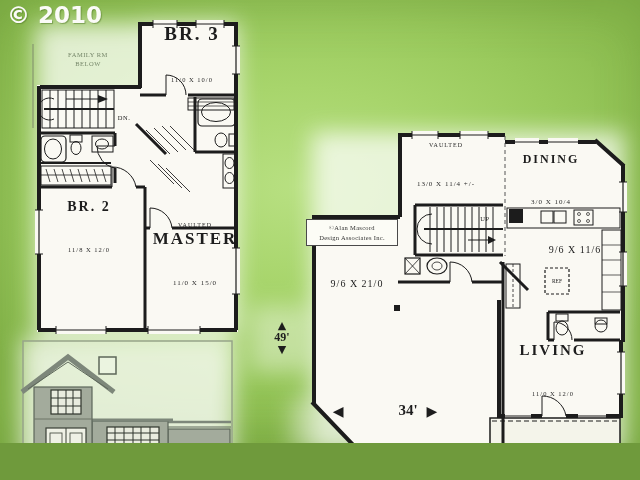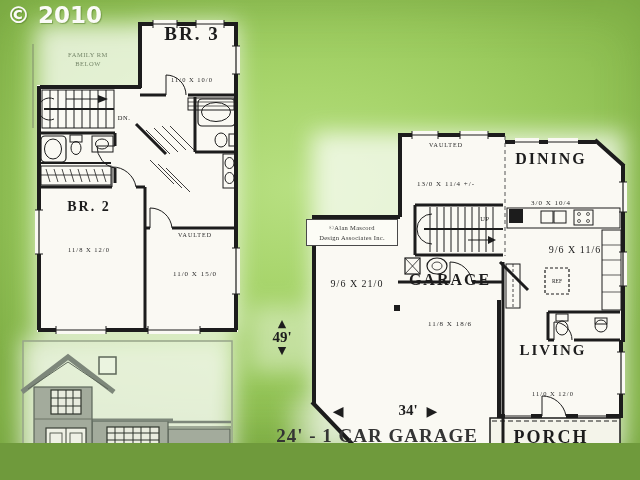--- a/index.html
+++ b/index.html
@@ -23,21 +23,21 @@
     text-shadow:1px 1px 1px rgba(80,120,40,.55);
   }
   .family-below{font-size:6.5px;color:#76876a;letter-spacing:.5px;line-height:1.4;}
   .watermark{
     position:absolute;left:306px;top:219px;width:92px;height:27px;z-index:5;
     background:#fcfcf6;border:1px solid #4a4a4a;box-sizing:border-box;
     display:flex;flex-direction:column;align-items:center;justify-content:center;
     font-size:6.5px;line-height:1.5;color:#333;letter-spacing:.3px;white-space:nowrap;
   }
   .dim49{display:flex;flex-direction:column;align-items:center;gap:0;font-weight:700;}
-  .dim49 .num{font-size:15px;letter-spacing:0;}
+  .dim49 .num{font-size:12px;letter-spacing:0;}
   .dim49 .tri{font-size:11px;font-family:"DejaVu Sans",sans-serif;line-height:.9;}
   .dim34{display:flex;align-items:center;gap:9px;font-weight:700;}
   .dim34 .num{font-size:15px;margin-left:46px;}
   .dim34 .tri{font-size:14px;font-family:"DejaVu Sans",sans-serif;}
   .garage-note{font-size:19px;font-weight:700;letter-spacing:1px;color:#343434;}
 </style>
 </head>
 <body>
 
 <div id="canvas">
@@ -278,67 +278,60 @@
 
 <div class="lbl tiny" style="left:124px;top:118px;">DN.</div>
 
 <div class="lbl" style="left:89px;top:226px;text-align:center;">
   <span class="room-name" style="font-size:14px;">BR. 2</span>
   <span class="room-dims" style="font-size:6.5px;">11/8 X 12/0</span>
 </div>
 
 <div class="lbl" style="left:195px;top:255px;">
   <span class="room-prefix">VAULTED</span>
+  <span class="room-name" style="font-size:17px;">MASTER</span>
   <span class="room-dims">11/0 X 15/0</span>
 </div>
 
 <div class="watermark">
   <span>©Alan Mascord</span>
   <span>Design Associates Inc.</span>
 </div>
 
 <div class="lbl" style="left:446px;top:165px;">
   <span class="room-prefix">VAULTED</span>
   <span class="room-dims">13/0 X 11/4 +/-</span>
 </div>
 
 <div class="lbl" style="left:551px;top:173px;">
-  <span class="room-name" style="font-size:16px;margin-top:12px;">DINING</span>
+  <span class="room-name" style="font-size:12px;margin-top:12px;">DINING</span>
   <span class="room-dims">3/0 X 10/4</span>
 </div>
 
 <div class="lbl tiny" style="left:485px;top:219px;">UP</div>
 
 <div class="lbl" style="left:543px;top:250px;font-size:10px;letter-spacing:1px;margin-left:32px;">9/6 X 11/6</div>
 
 <div class="lbl" style="left:557px;top:281px;font-size:5.5px;">REF</div>
 
 <div class="lbl" style="left:357px;top:284px;font-size:10px;letter-spacing:1px;">9/6 X 21/0</div>
 
-<div class="lbl" style="left:450px;top:300px;">
-  <span class="room-name" style="font-size:16px;">GARAGE</span>
-  <span class="room-dims">11/8 X 18/6</span>
-</div>
 
 <div class="lbl" style="left:553px;top:370px;">
   <span class="room-name" style="font-size:15px;">LIVING</span>
   <span class="room-dims" style="font-size:6.5px;">11/0 X 12/0</span>
 </div>
 
-<div class="lbl" style="left:551px;top:437px;">
-  <span class="room-name" style="font-size:18px;">PORCH</span>
-</div>
 
 <div class="lbl dim49" style="left:282px;top:338px;">
   <span class="tri">▲</span>
   <span class="num">49'</span>
   <span class="tri">▼</span>
 </div>
 
 <div class="lbl dim34" style="left:385px;top:411px;">
   <span class="tri">◀</span>
   <span class="num">34'</span>
   <span class="tri">▶</span>
 </div>
 
-<div class="lbl garage-note" style="left:377px;top:436px;">24' - 1 CAR GARAGE</div>
 
 </div>
 
 </body></html>

